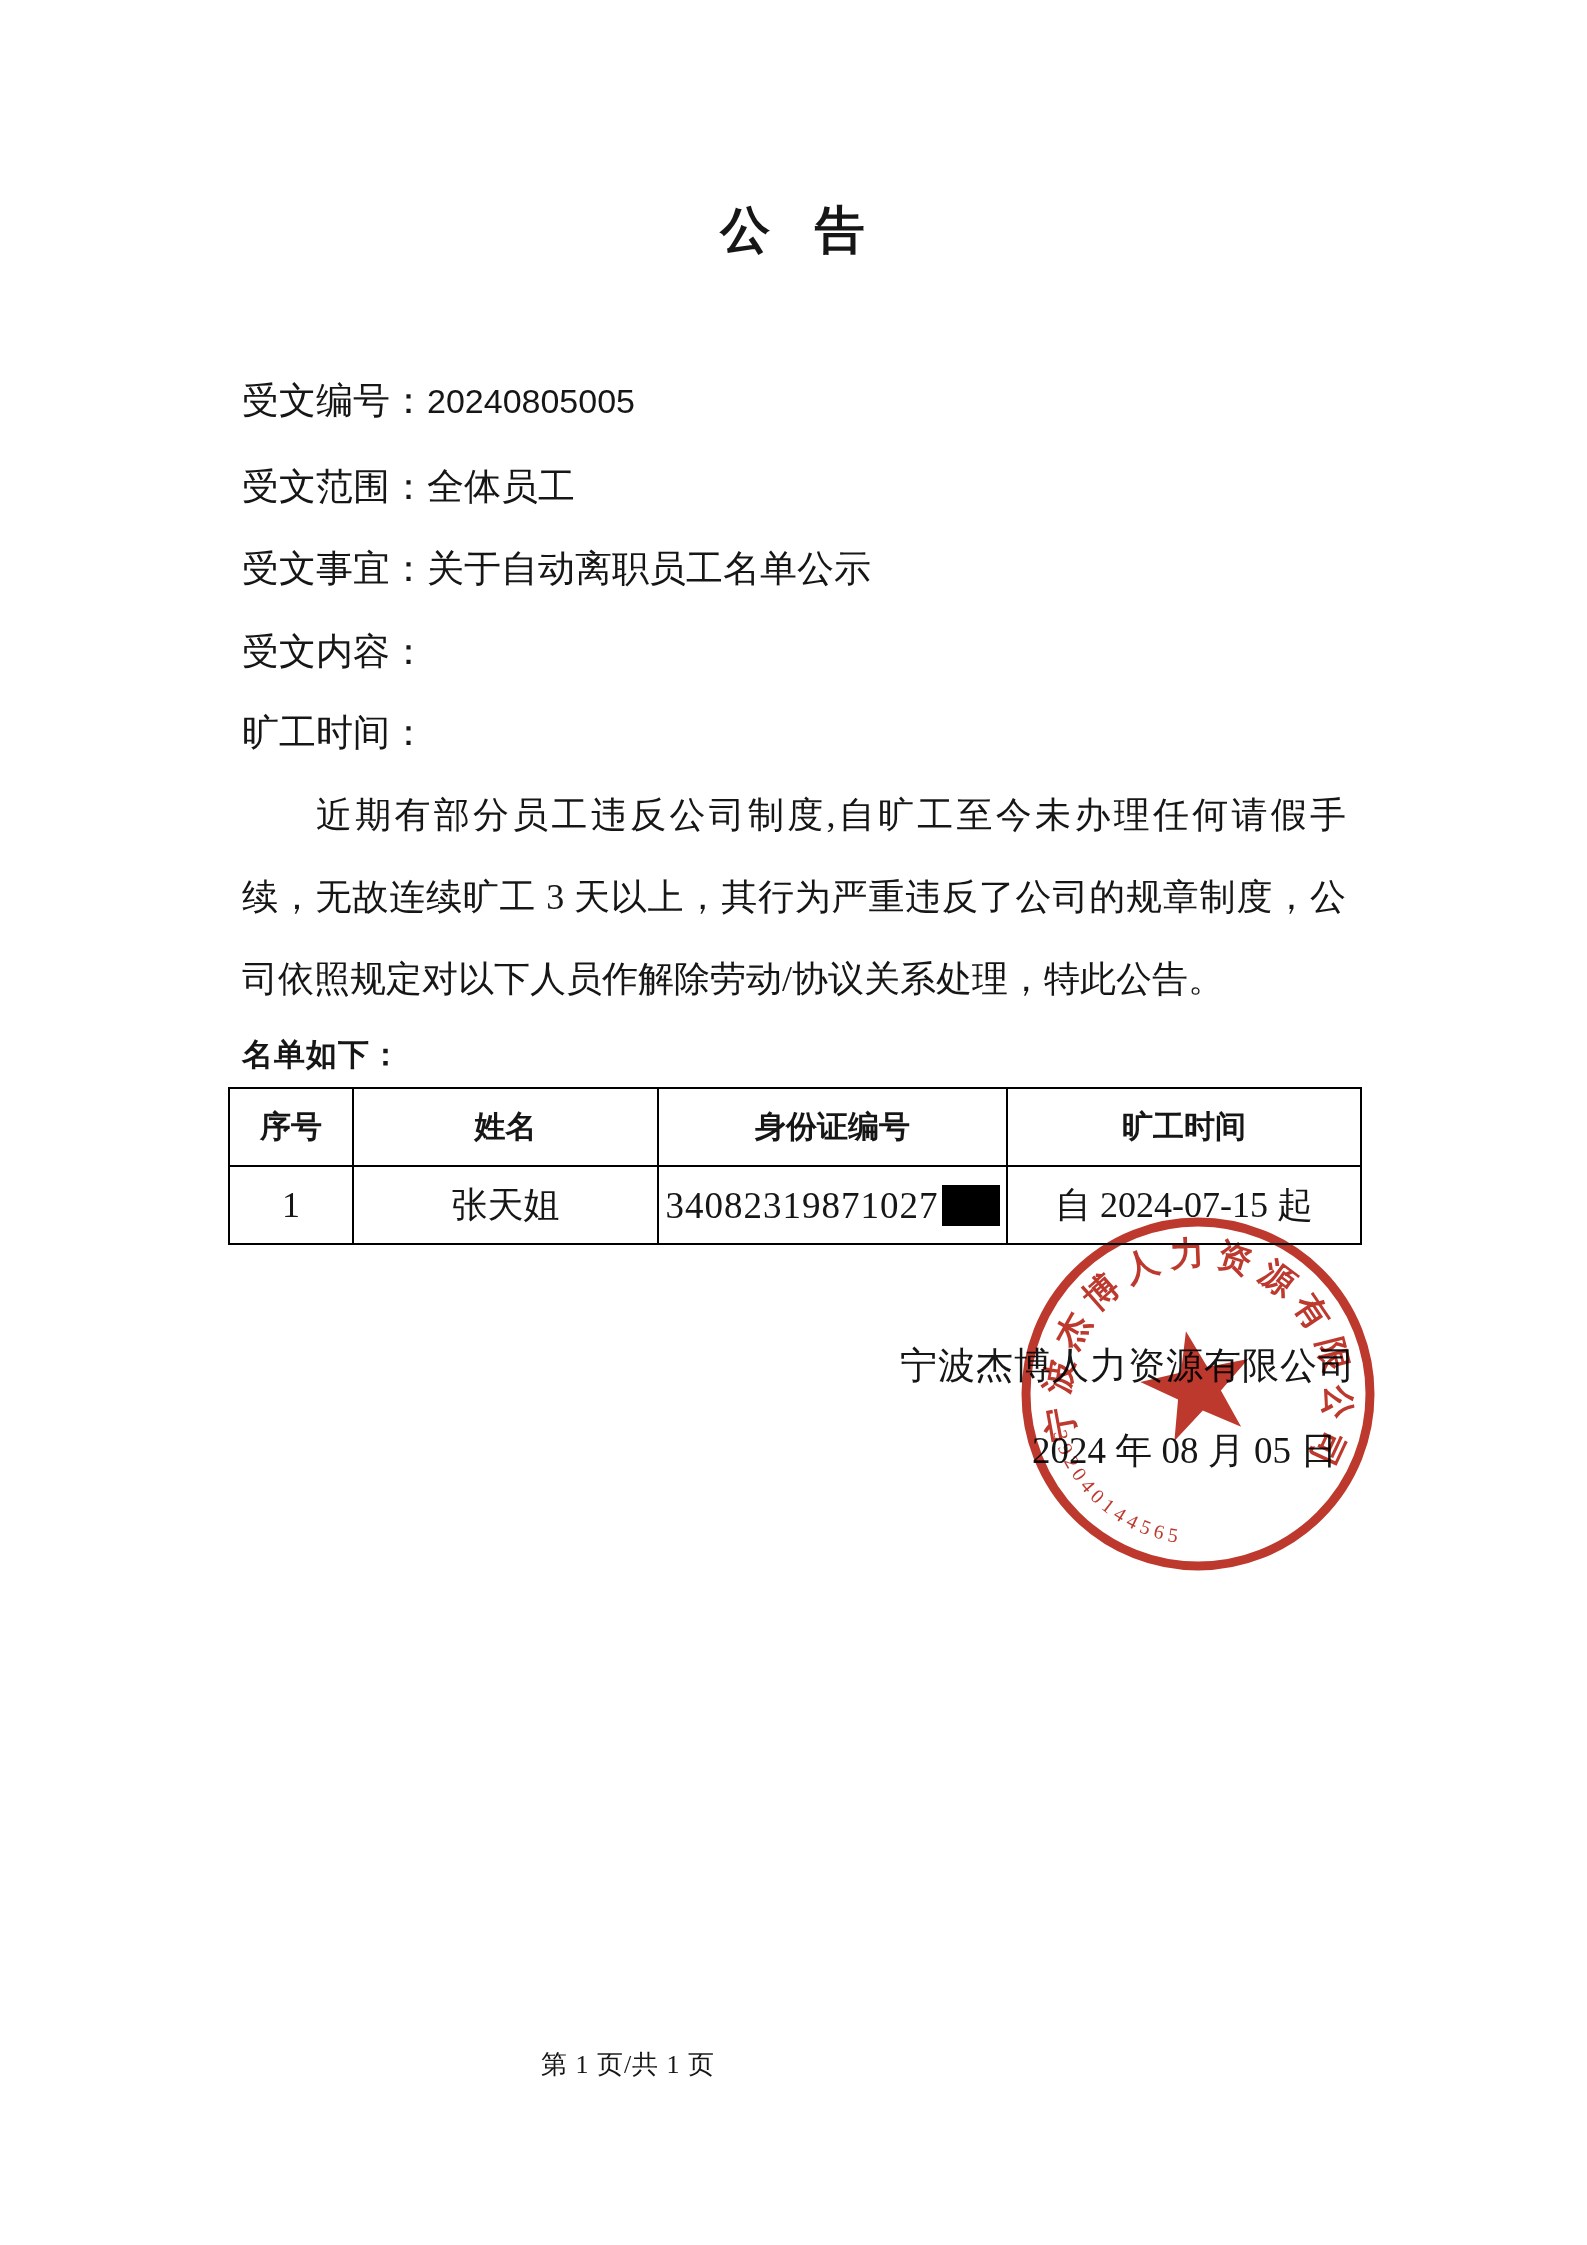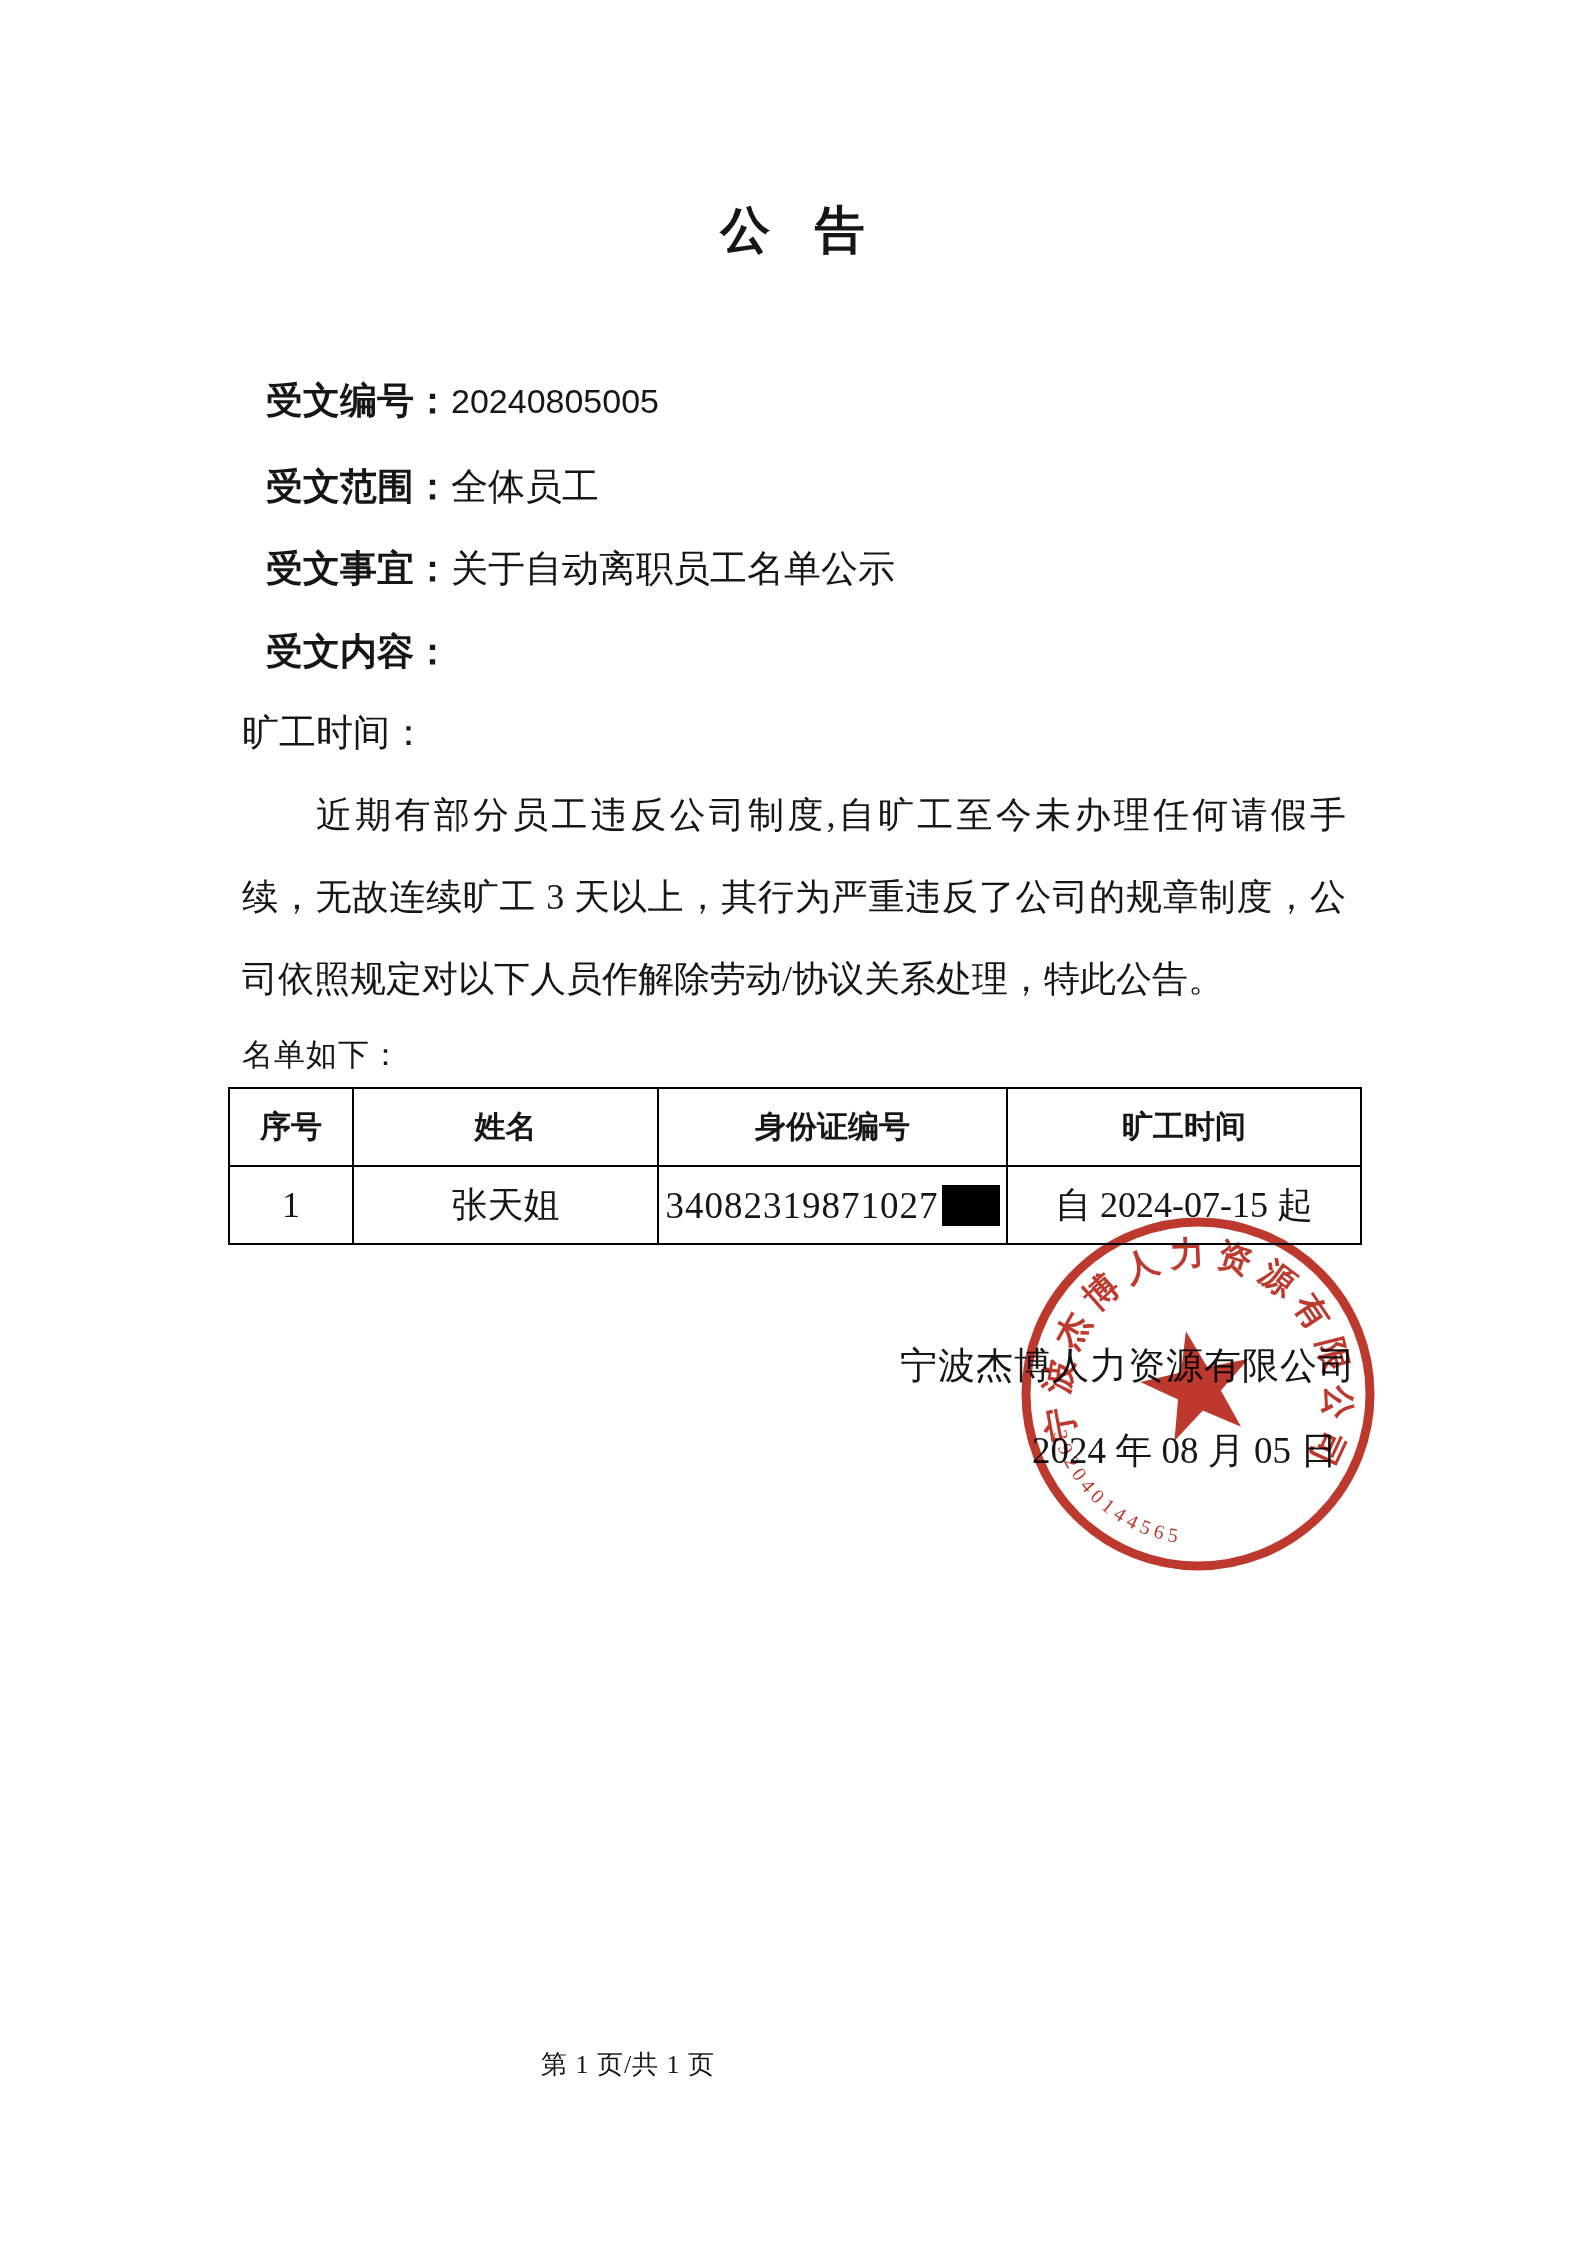--- a/index.html
+++ b/index.html
@@ -3,30 +3,30 @@
 <meta charset="utf-8">
 <style>
   html,body{margin:0;padding:0;background:#ffffff;}
   body{width:1587px;height:2245px;position:relative;overflow:hidden;
        font-family:"Liberation Serif","DejaVu Serif",serif;color:#161616;
        -webkit-font-smoothing:antialiased;}
   .abs{position:absolute;line-height:1;}
   .doc-title{top:205px;left:0;width:1587px;text-align:center;font-size:50px;font-weight:700;
              word-spacing:28px;letter-spacing:2px;}
   .field{font-size:37px;left:242px;white-space:nowrap;}
-  .field .lbl{font-weight:700;margin-left:24px;}
+  .field .lbl{font-weight:400;}
   .field .val{font-weight:400;}
   .val-num{font-family:"Liberation Sans","DejaVu Sans",sans-serif;font-size:34px;}
   .salutation{font-size:37px;left:242px;top:714px;}
   .body-para{left:242px;top:774px;width:1104px;font-size:36px;}
   .body-line{height:82px;line-height:82px;text-align:justify;text-align-last:justify;
              white-space:normal;}
   .body-line.first{text-indent:74px;}
   .body-line.last{text-align:left;text-align-last:left;}
-  .list-label{left:242px;top:1039px;font-size:31px;font-weight:400;letter-spacing:1px;}
+  .list-label{left:242px;top:1039px;font-size:31px;font-weight:700;letter-spacing:1px;}
   table.roster{position:absolute;left:228px;top:1087px;width:1132px;height:152px;
                border-collapse:collapse;table-layout:fixed;}
   table.roster td{border:2px solid #000;text-align:center;vertical-align:middle;padding:0;}
   .roster .hdr td{font-size:31px;font-weight:700;height:76px;}
   .roster .datarow td{font-size:36px;height:76px;}
   .idcell{white-space:nowrap;}
   .idnum{font-size:37px;letter-spacing:1px;}
   .redact{display:inline-block;width:58px;height:41px;background:#000;
           vertical-align:-8px;margin-left:3px;}
   .sig-company{left:900px;top:1347px;font-size:37px;letter-spacing:1px;white-space:nowrap;}

